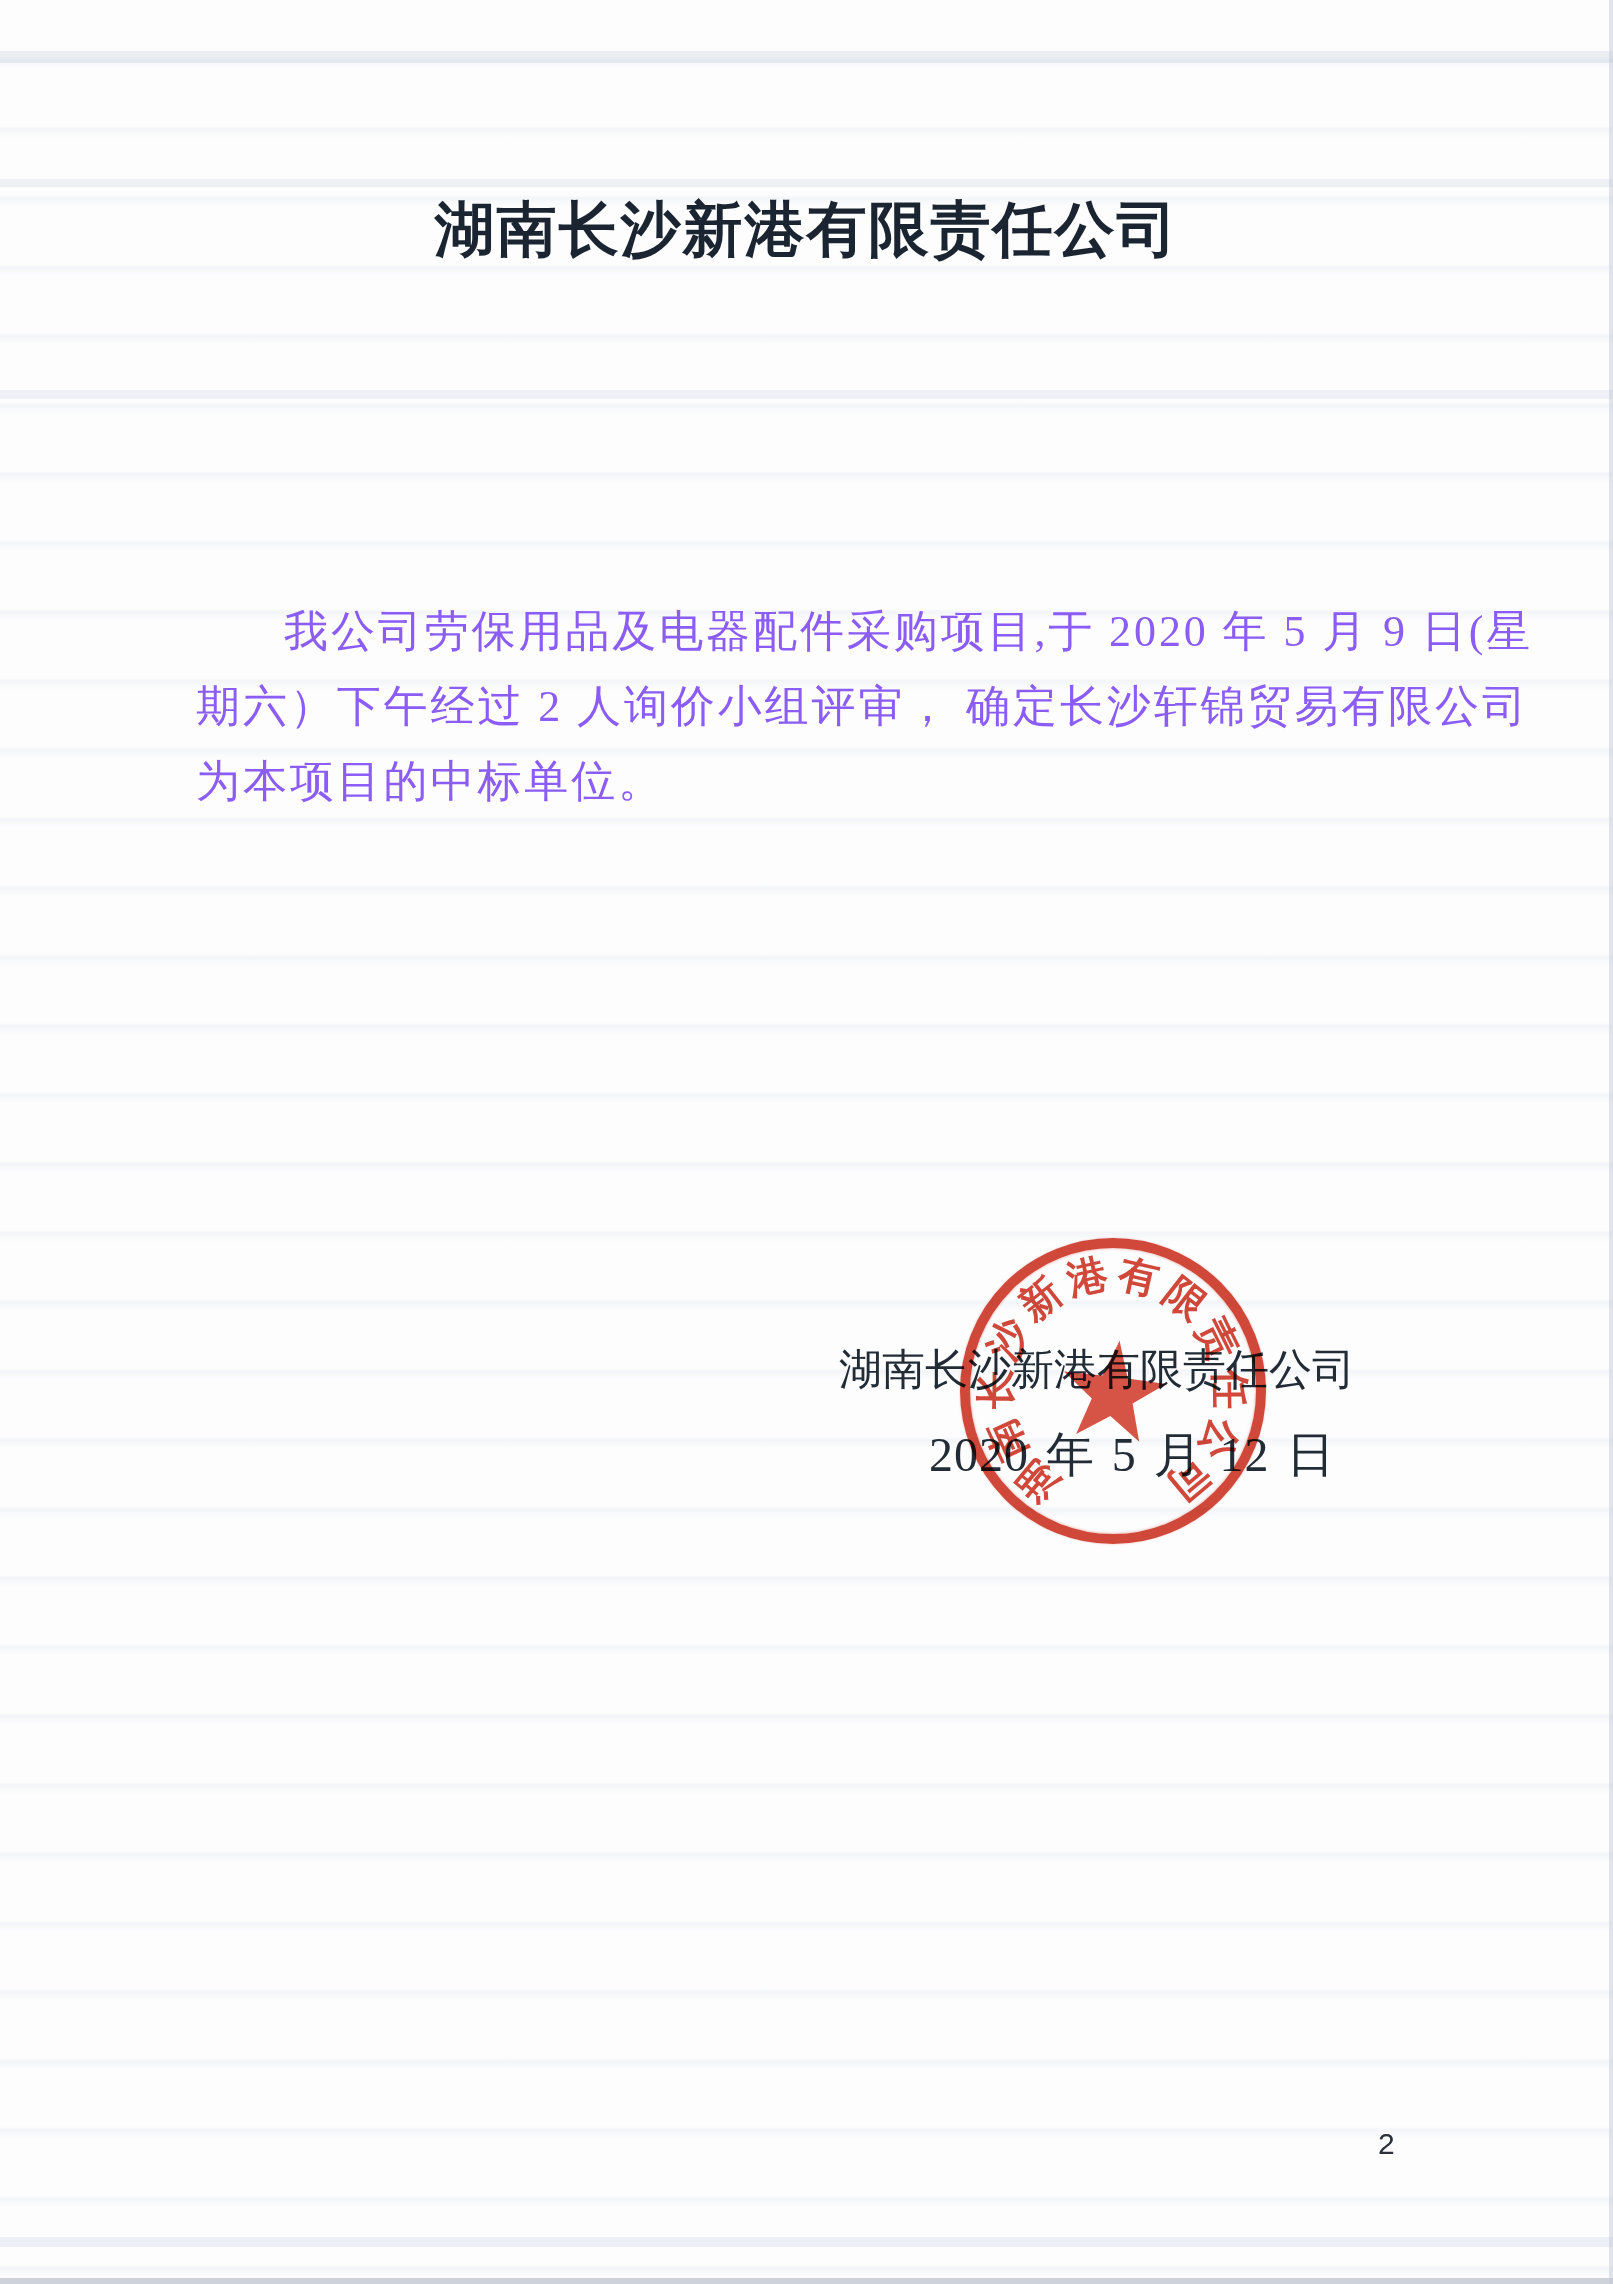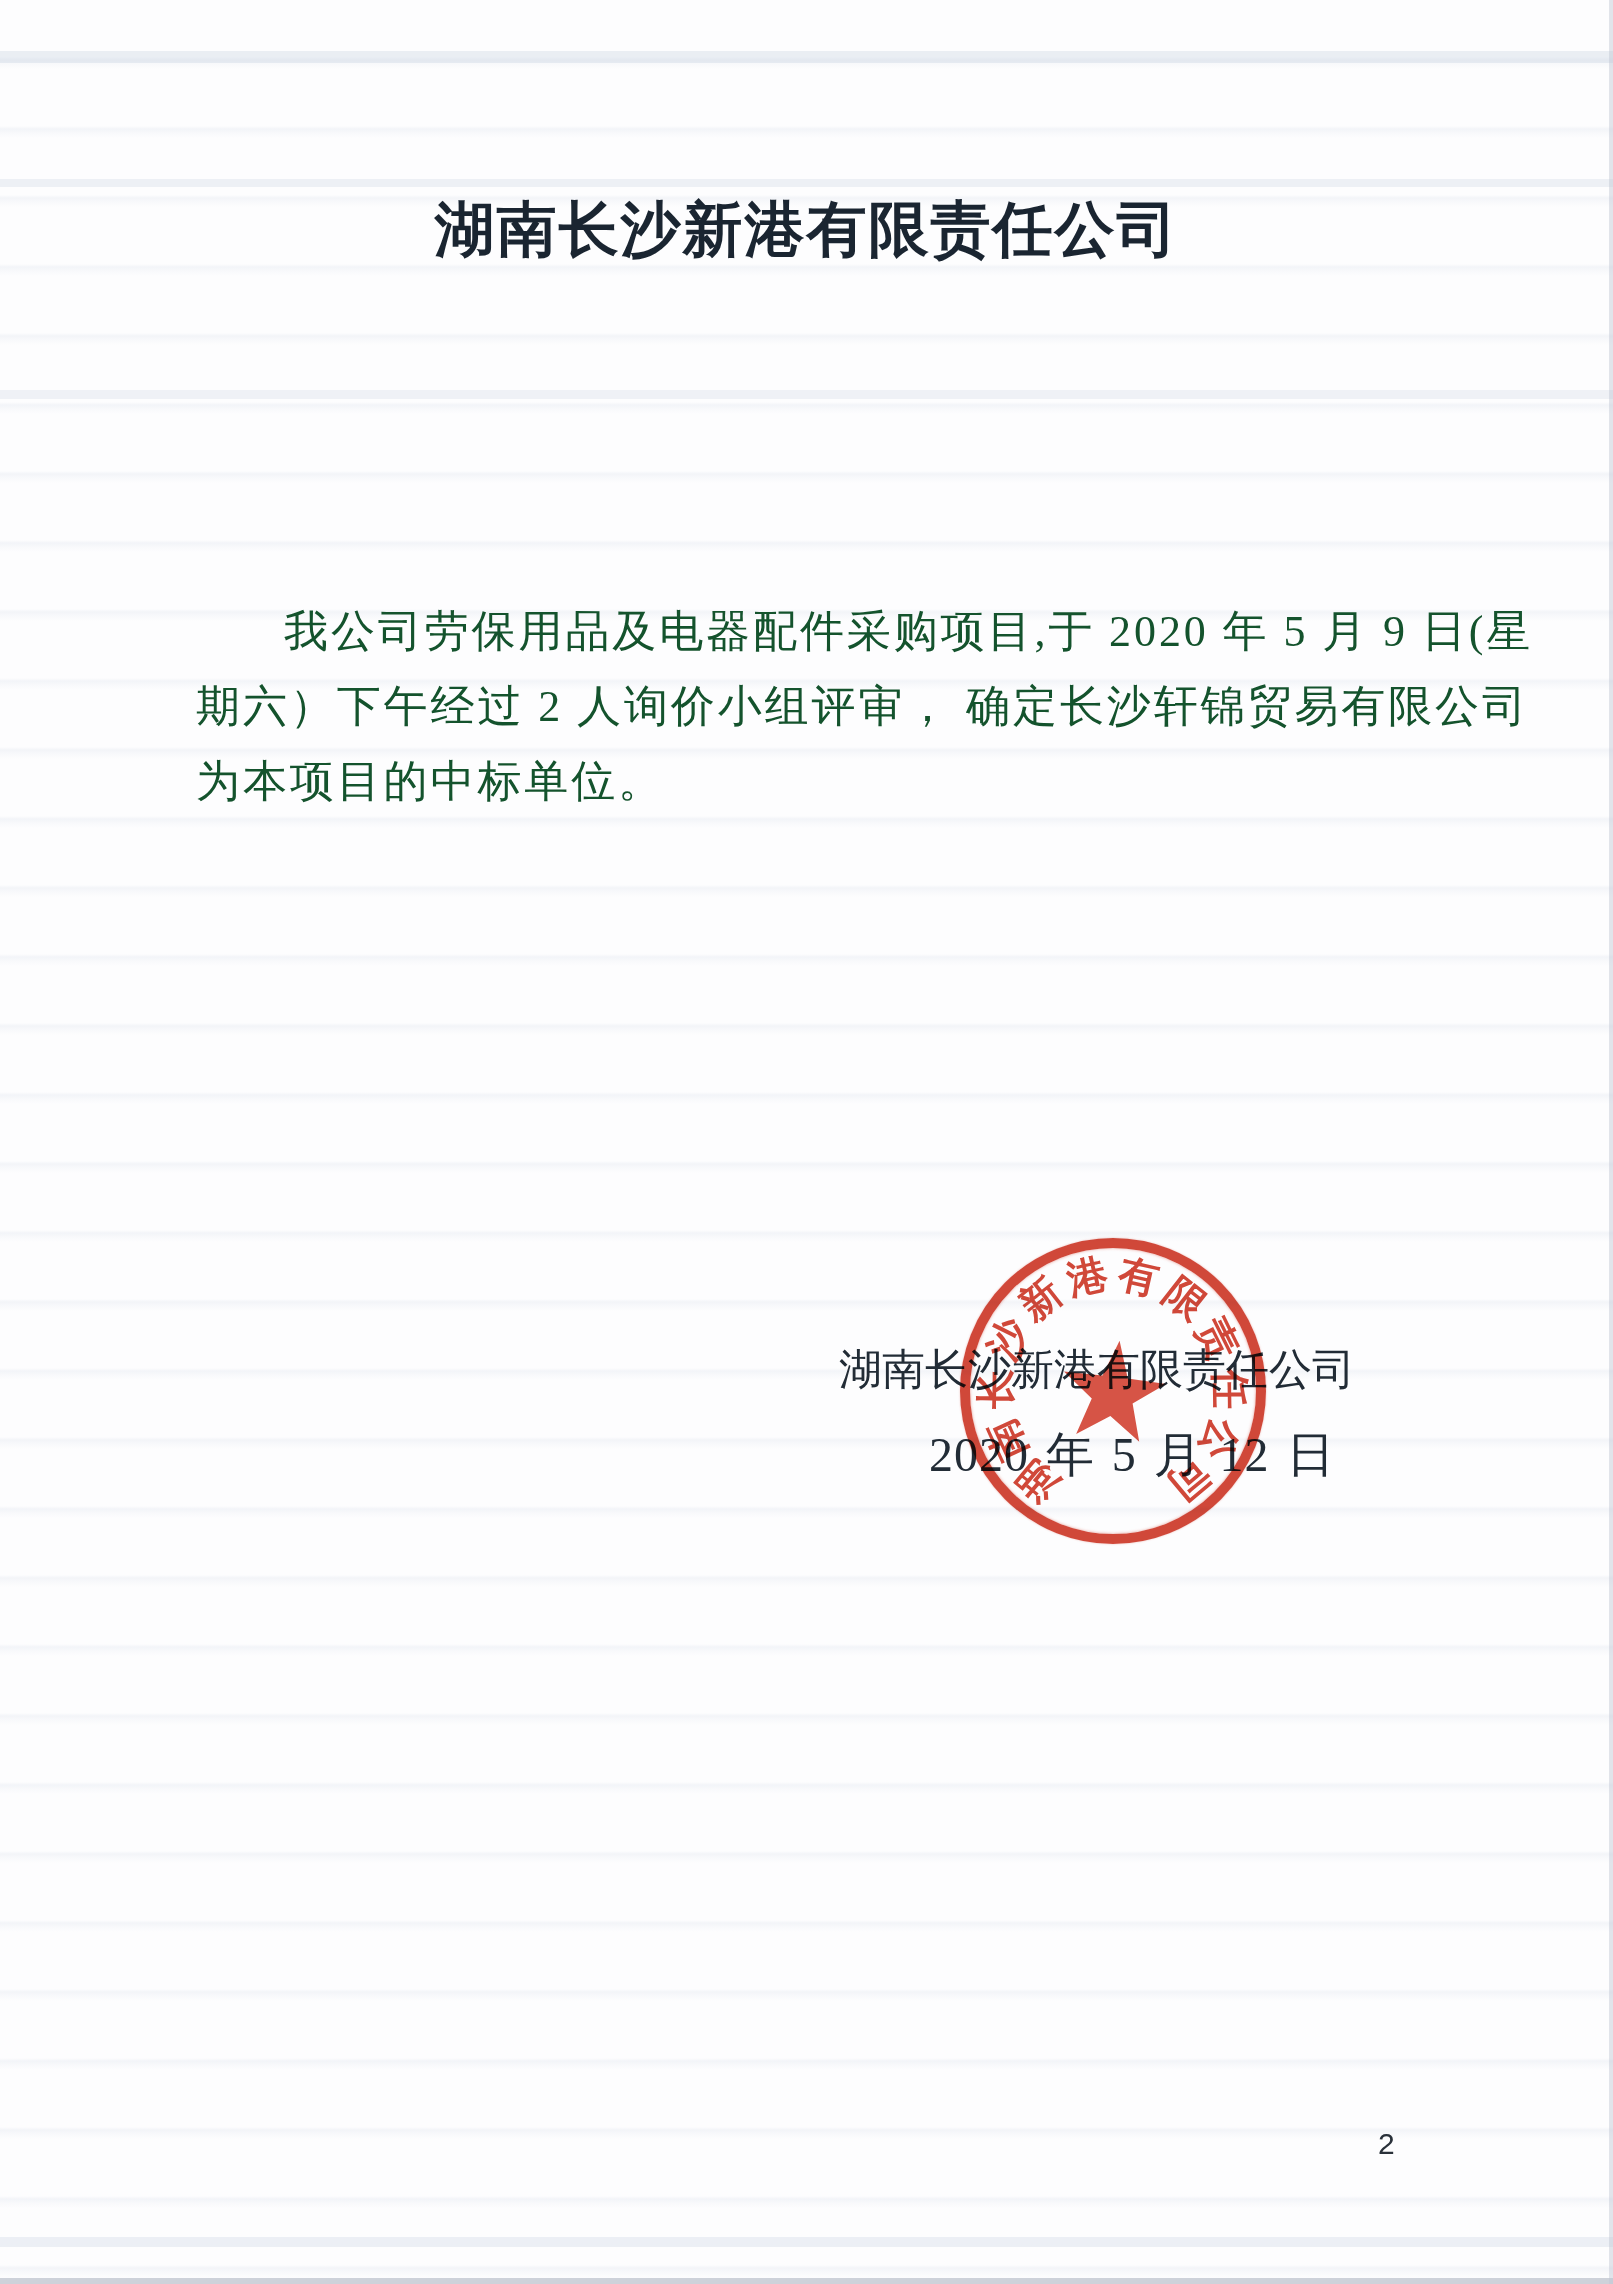--- a/index.html
+++ b/index.html
@@ -36,21 +36,21 @@
     text-align:center;
     font-weight:bold;
     font-size:60px;line-height:71px;
     letter-spacing:2px;
     color:#1a2531;
   }
   .body-text{
     position:absolute;top:594px;left:196px;width:1304px;
     font-size:44px;line-height:75px;
     letter-spacing:2.9px;
-    color:#14532d;
+    color:#8b5cf6;
   }
   .body-text .line{margin:0;white-space:nowrap;}
   .body-text .indent2{text-indent:88px;}
   .body-text .indent1{text-indent:41px;}
 
   .signature{
     position:absolute;top:1341px;left:839px;
     font-size:43px;letter-spacing:0px;
     color:#222c36;white-space:nowrap;
   }

